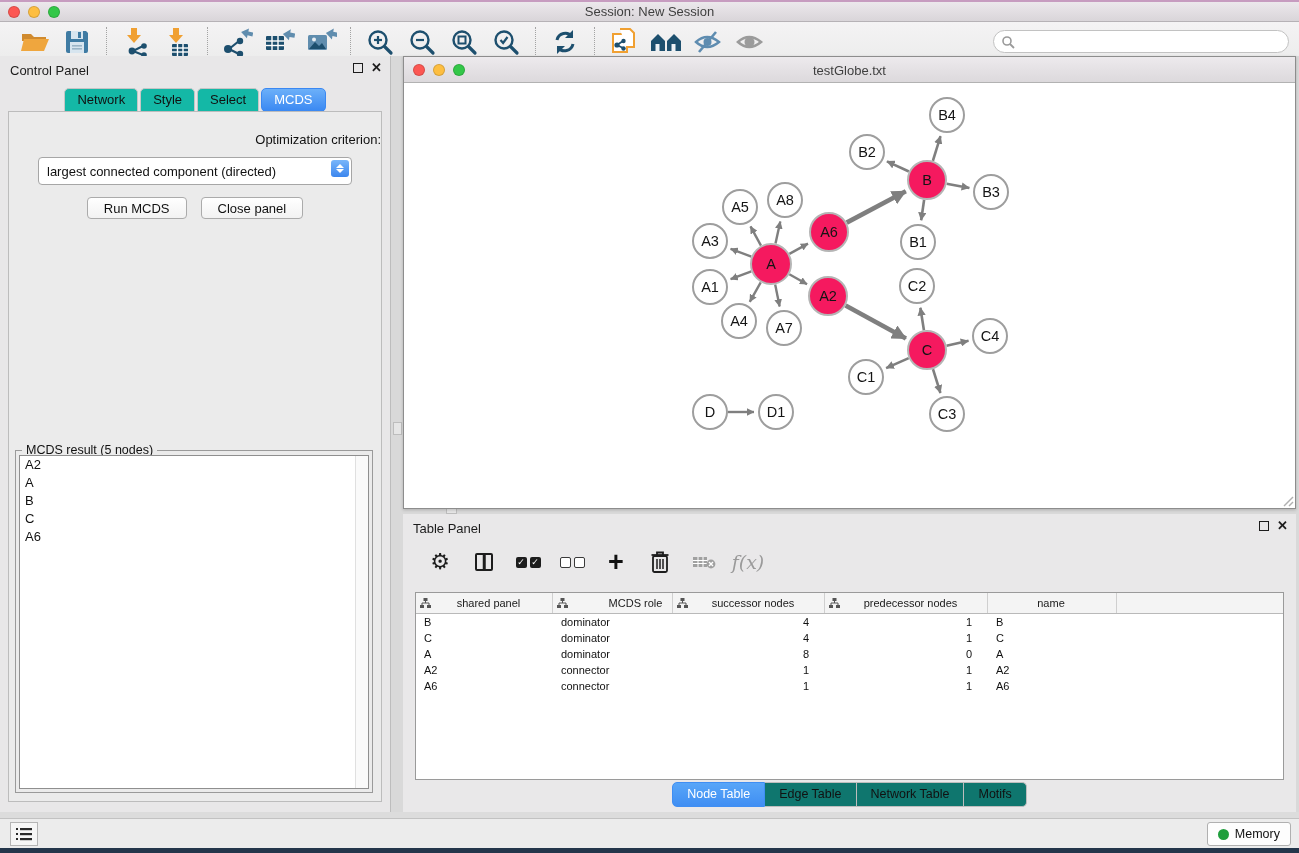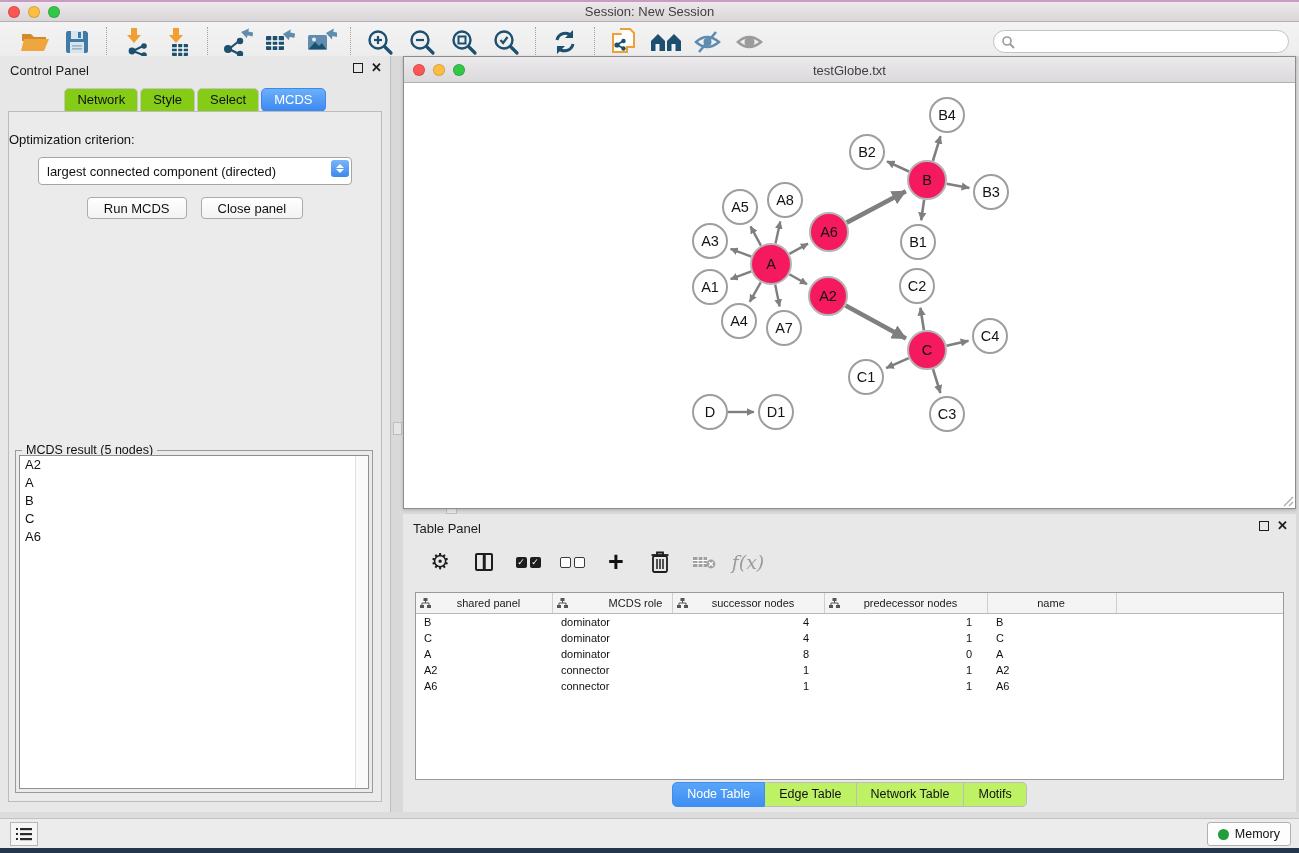--- a/index.html
+++ b/index.html
@@ -31,26 +31,26 @@
 
   
   .control-panel { position:absolute; left:0; top:0; width:391px; height:756px;
     background:#e8e7e8; border-right:1px solid #bdbdbd; }
   .panel-head { position:relative; height:26px; }
   .panel-head .ptitle { position:absolute; left:10px; top:7px; font-size:13px; color:#1c1c1c; }
   .panel-ctrls { position:absolute; right:8px; top:7px; display:flex; gap:8px; align-items:center; }
   .float-ico { width:10px; height:10px; border:1.5px solid #1c1c1c; background:transparent; }
   .close-ico { font-size:13px; font-weight:bold; color:#1c1c1c; line-height:10px; }
   .cp-tabs { position:absolute; left:0; top:32px; width:100%; display:flex; justify-content:center; gap:2px; }
-  .cp-tab { font-size:13px; padding:3px 12px 4px; background:#84cc16; border:1px solid #c6c6c6;
+  .cp-tab { font-size:13px; padding:3px 12px 4px; background:#14b8a6; border:1px solid #c6c6c6;
     border-radius:5px 5px 0 0; color:#111; }
   .cp-tab.active { background:linear-gradient(#6cb0f9,#3a88f2); border-color:#3a88f2; color:#fff; border-radius:5px; }
   .cp-content { position:absolute; left:8px; right:8px; top:55px; bottom:10px;
     background:#ebebeb; border:1px solid #bcbcbc; }
-  .opt-label { text-align:left; margin-top:20px; font-size:13px; color:#111; }
+  .opt-label { text-align:right; margin-top:20px; font-size:13px; color:#111; }
   .dropdown { position:relative; margin:10px auto 0; width:314px; height:28px; background:#fff;
     border:1px solid #a6a6a6; border-radius:4px; font-size:13px; color:#111;
     display:flex; align-items:center; padding-left:8px; }
   .dd-stepper { position:absolute; right:2px; top:2px; width:18px; height:17px; border-radius:3px;
     background:linear-gradient(#79b6fa,#3c86ee); display:flex; flex-direction:column;
     align-items:center; justify-content:center; gap:1px; }
   .dd-stepper .up, .dd-stepper .down { width:0; height:0; border-left:4px solid transparent; border-right:4px solid transparent; }
   .dd-stepper .up { border-bottom:4px solid #fff; }
   .dd-stepper .down { border-top:4px solid #fff; }
   .btn-row { display:flex; justify-content:center; gap:14px; margin-top:12px; }
@@ -93,21 +93,21 @@
   .plus-glyph { font-size:27px; font-weight:bold; color:#111; line-height:24px; }
   .fx-glyph { font-family:"DejaVu Serif", serif; font-style:italic; font-size:19px; color:#9a9a9a; }
   .tbl-wrap { position:absolute; left:12px; top:78px; width:869px; height:188px; background:#fff; border:1px solid #9a9a9a; overflow:hidden; }
   .tbl-head { display:flex; height:21px; background:#f4f4f4; border-bottom:1px solid #b9b9b9; }
   .th { display:flex; align-items:center; font-size:11px; color:#1a1a1a; border-right:1px solid #cfcfcf;
     padding-left:4px; position:relative; }
   .th .hlabel { flex:1; text-align:center; padding-right:6px; }
   .tr { display:flex; height:16px; }
   .td { font-size:11px; color:#111; padding-top:2px; white-space:nowrap; overflow:hidden; }
   .tp-tabs { position:absolute; left:0; right:0; top:268px; display:flex; justify-content:center; }
-  .tp-tab { font-size:12.5px; padding:4px 14px 5px; background:#bef264; border:1px solid #bdbdbd;
+  .tp-tab { font-size:12.5px; padding:4px 14px 5px; background:#0f766e; border:1px solid #bdbdbd;
     border-left:none; color:#111; }
   .tp-tab:first-child { border-left:1px solid #bdbdbd; border-radius:5px 0 0 5px; }
   .tp-tab:last-child { border-radius:0 5px 5px 0; }
   .tp-tab.active { background:linear-gradient(#58a6f8,#3f8ef3); color:#fff; border-color:#3f8ef3; }
 
   
   .statusbar { position:absolute; left:0; top:818px; width:100%; height:30px;
     background:#ececec; border-top:1px solid #c2c2c2; }
   .list-btn { position:absolute; left:10px; top:3px; width:28px; height:24px; background:#f6f6f6;
     border:1px solid #b5b5b5; display:flex; align-items:center; justify-content:center; }

